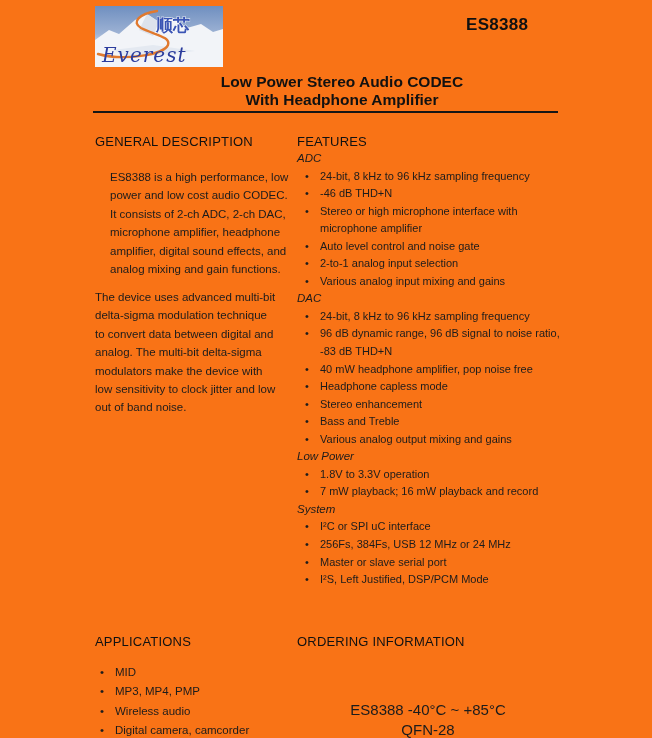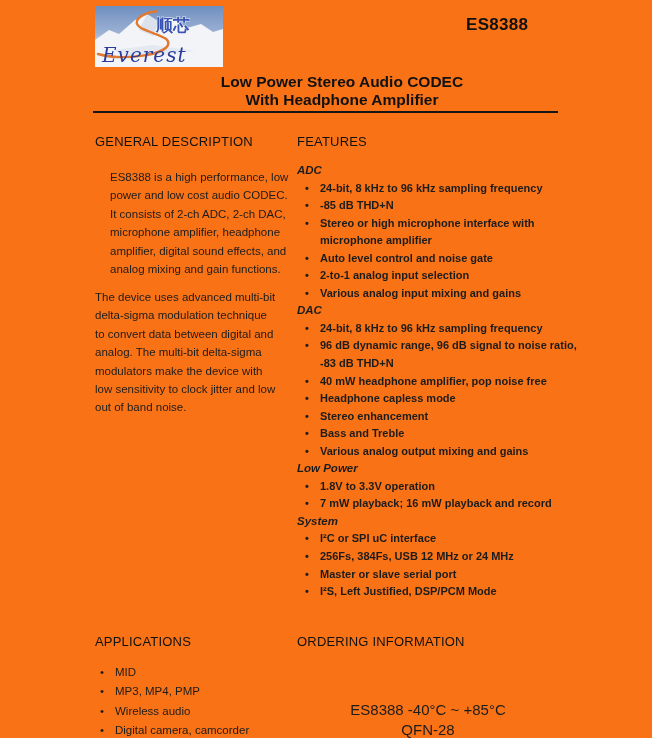--- a/index.html
+++ b/index.html
@@ -13,21 +13,21 @@
   .doc-title{position:absolute;left:0;top:73px;width:652px;text-align:center;
              font-size:15.5px;font-weight:bold;line-height:18px;color:#111;padding-left:16px;}
 
   .rule{position:absolute;left:93px;top:111px;width:465px;height:2px;background:#161616;}
 
   .heading{position:absolute;font-size:13px;font-weight:normal;letter-spacing:.2px;color:#111;}
 
   .para{position:absolute;width:210px;font-size:11.5px;line-height:18.4px;}
   .para > div{white-space:nowrap;}
 
-  .features{position:absolute;left:297px;top:162px;width:262px;font-size:11px;line-height:17.55px;font-weight:bold;}
+  .features{position:absolute;left:297px;top:150px;width:262px;font-size:11px;line-height:17.55px;}
   .features .group-label{font-style:italic;font-size:11.5px;}
   .bullet-item{display:flex;}
   .features .dot{flex:0 0 23px;box-sizing:border-box;padding-left:8px;}
   .btxt > div{white-space:nowrap;}
 
   .apps{position:absolute;left:95px;top:663px;width:230px;font-size:11.5px;line-height:19.4px;}
   .apps .dot{flex:0 0 20px;box-sizing:border-box;padding-left:5px;}
 
   .ordering{position:absolute;left:297px;top:672px;width:262px;text-align:center;
             font-size:15px;line-height:19.5px;margin-top:28px;}
@@ -92,21 +92,21 @@
     <div>
         <div class="bullet-item">
           <span class="dot">•</span>
           <span class="btxt">
             <div>24-bit, 8 kHz to 96 kHz sampling frequency</div>
           </span>
         </div>
         <div class="bullet-item">
           <span class="dot">•</span>
           <span class="btxt">
-            <div>-85 dB THD+N</div>
+            <div>-46 dB THD+N</div>
           </span>
         </div>
         <div class="bullet-item">
           <span class="dot">•</span>
           <span class="btxt">
             <div>Stereo or high microphone interface with</div>
             <div>microphone amplifier</div>
           </span>
         </div>
         <div class="bullet-item">

